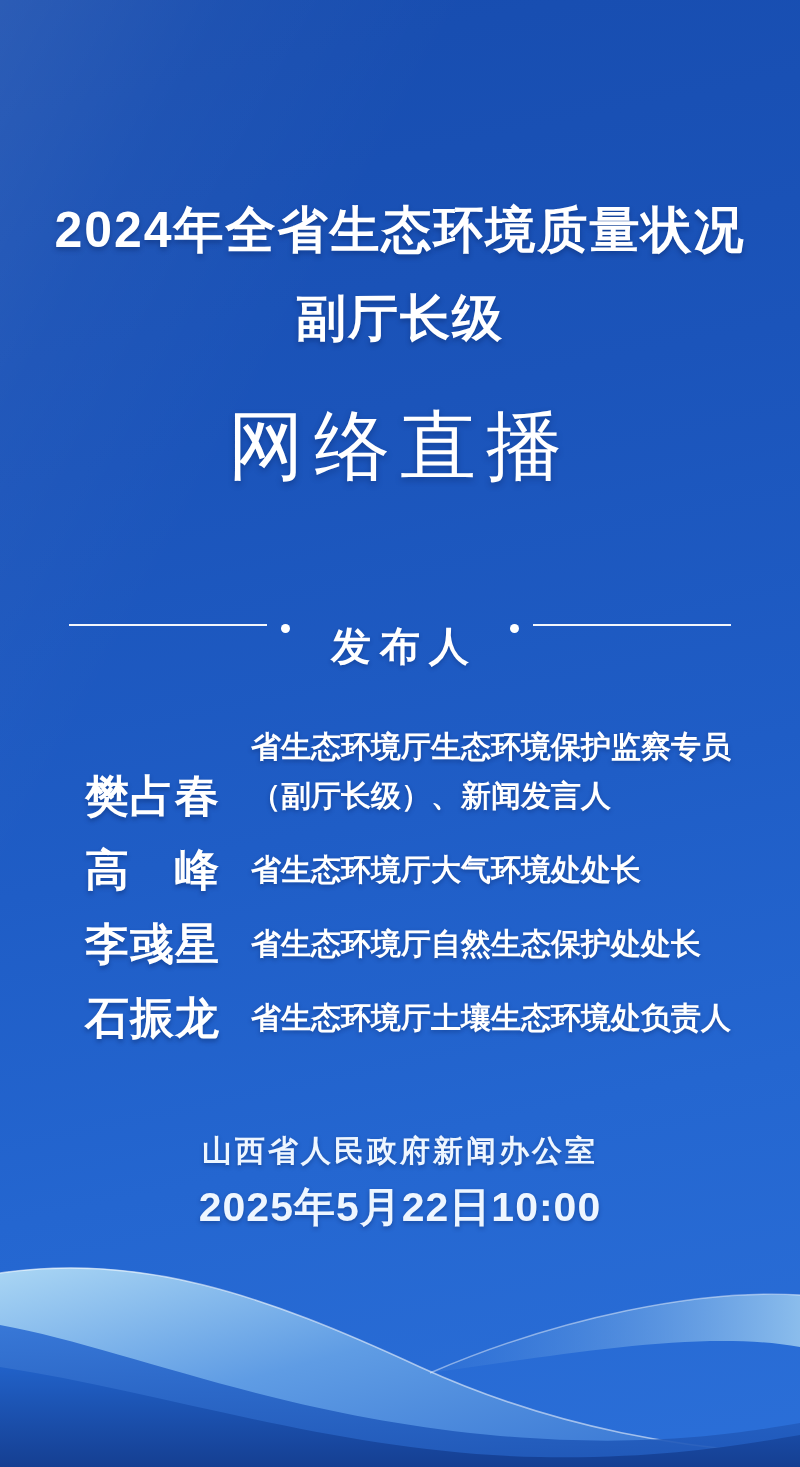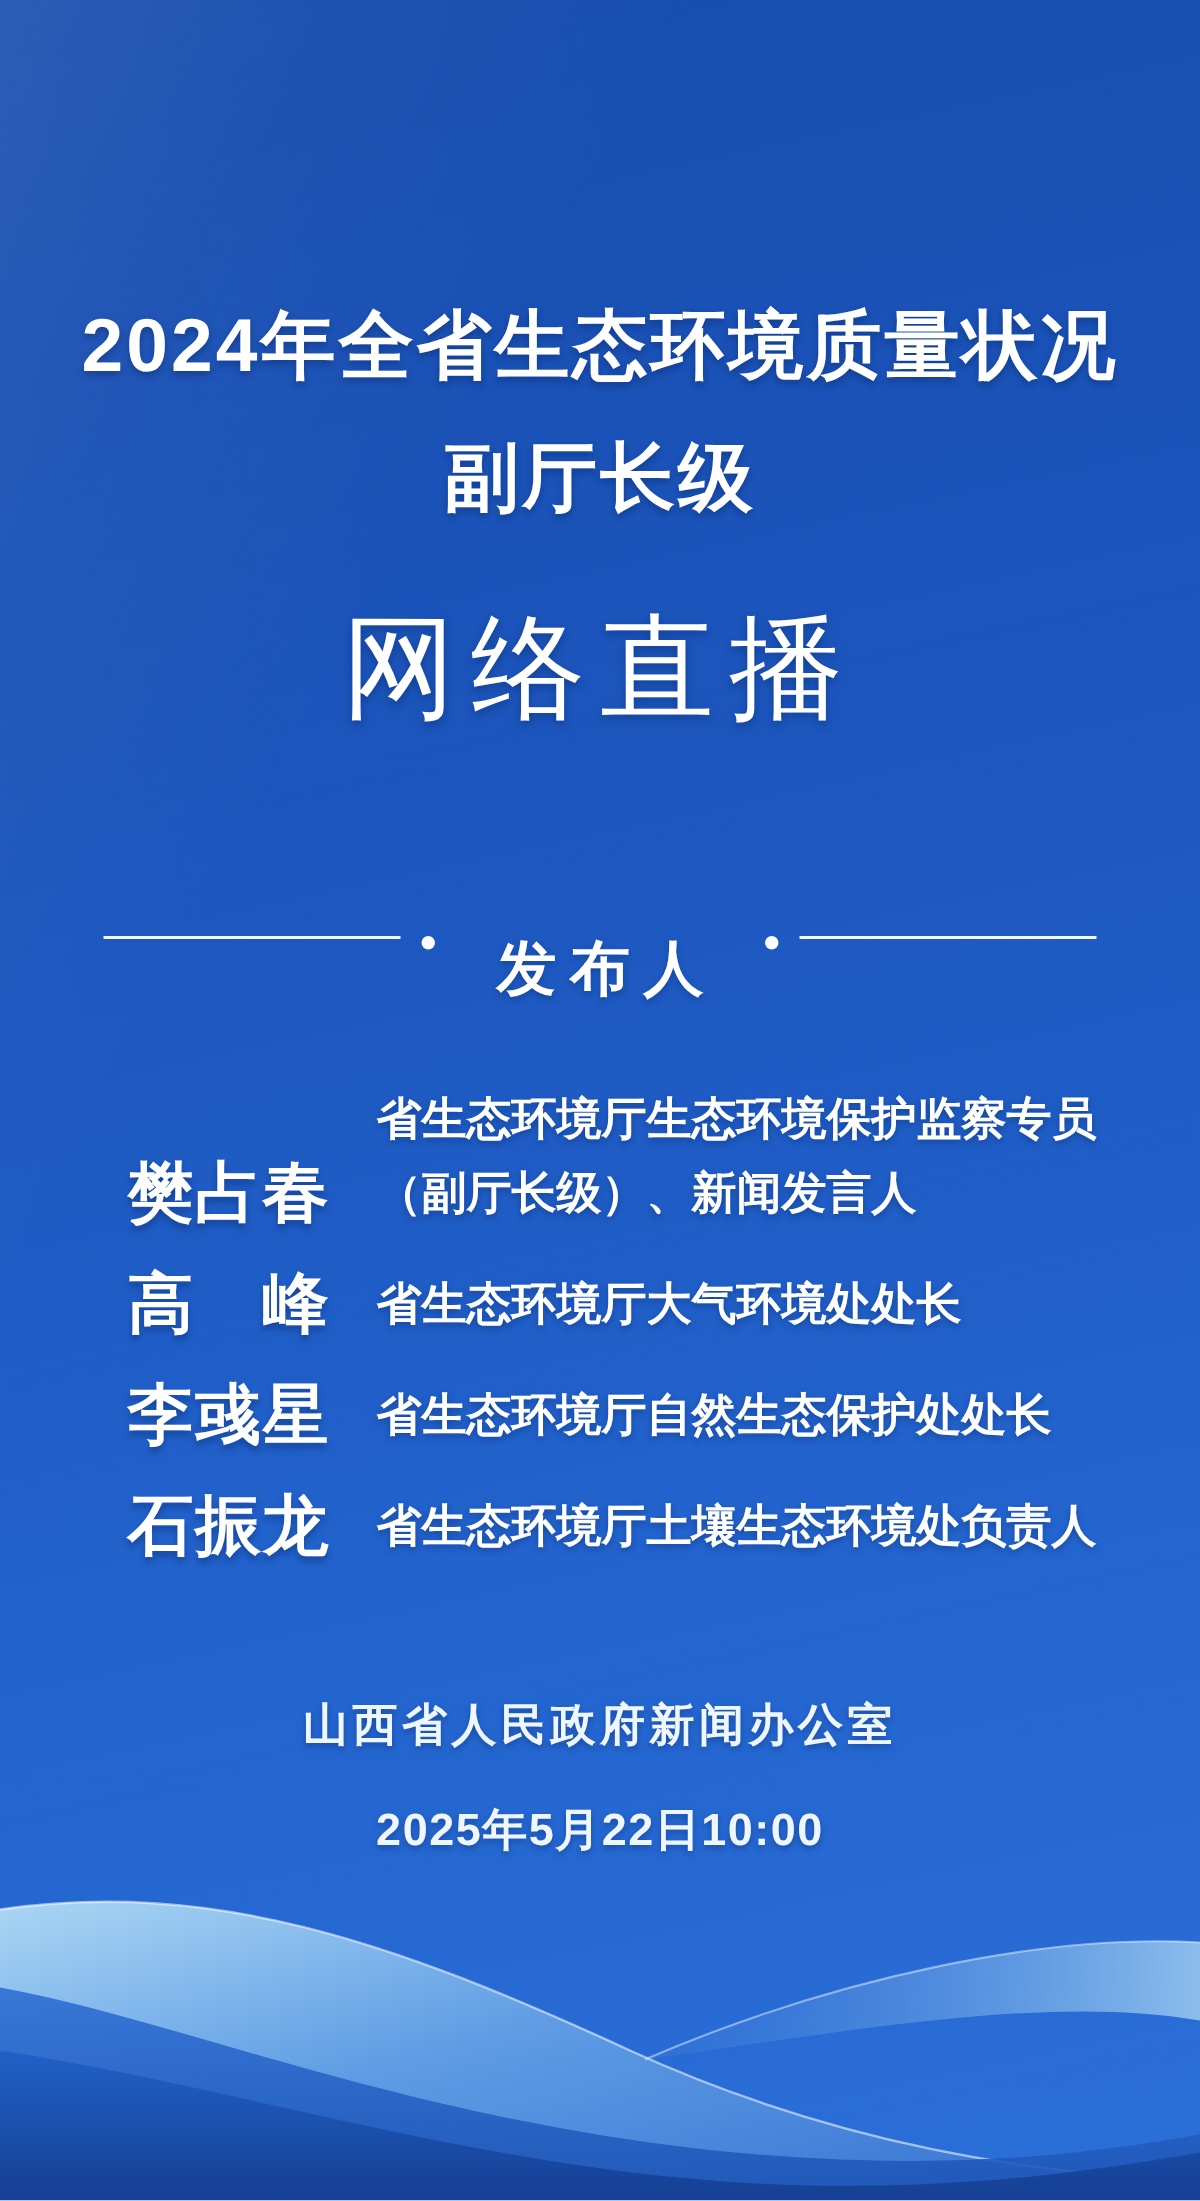--- a/index.html
+++ b/index.html
@@ -86,21 +86,21 @@
     text-shadow: 0 2px 4px rgba(0, 25, 80, 0.35);
   }
 
   .footer {
     position: absolute; top: 1134px; left: 0; right: 0;
     text-align: center;
     color: #eef6ff;
     text-shadow: 0 2px 4px rgba(0, 25, 80, 0.35);
   }
   .footer .org { font-size: 30px; line-height: 34px; font-weight: 700; letter-spacing: 3px; }
-  .footer .datetime { margin-top: 36px; font-size: 30px; line-height: 34px; font-weight: 600; letter-spacing: 1px; }
+  .footer .datetime { margin-top: 22px; font-size: 41px; line-height: 34px; font-weight: 600; letter-spacing: 1px; }
 
   .waves {
     position: absolute; left: 0; bottom: 0;
     width: 800px; height: 270px;
     display: block;
   }
 </style>
 </head>
 <body>
 

